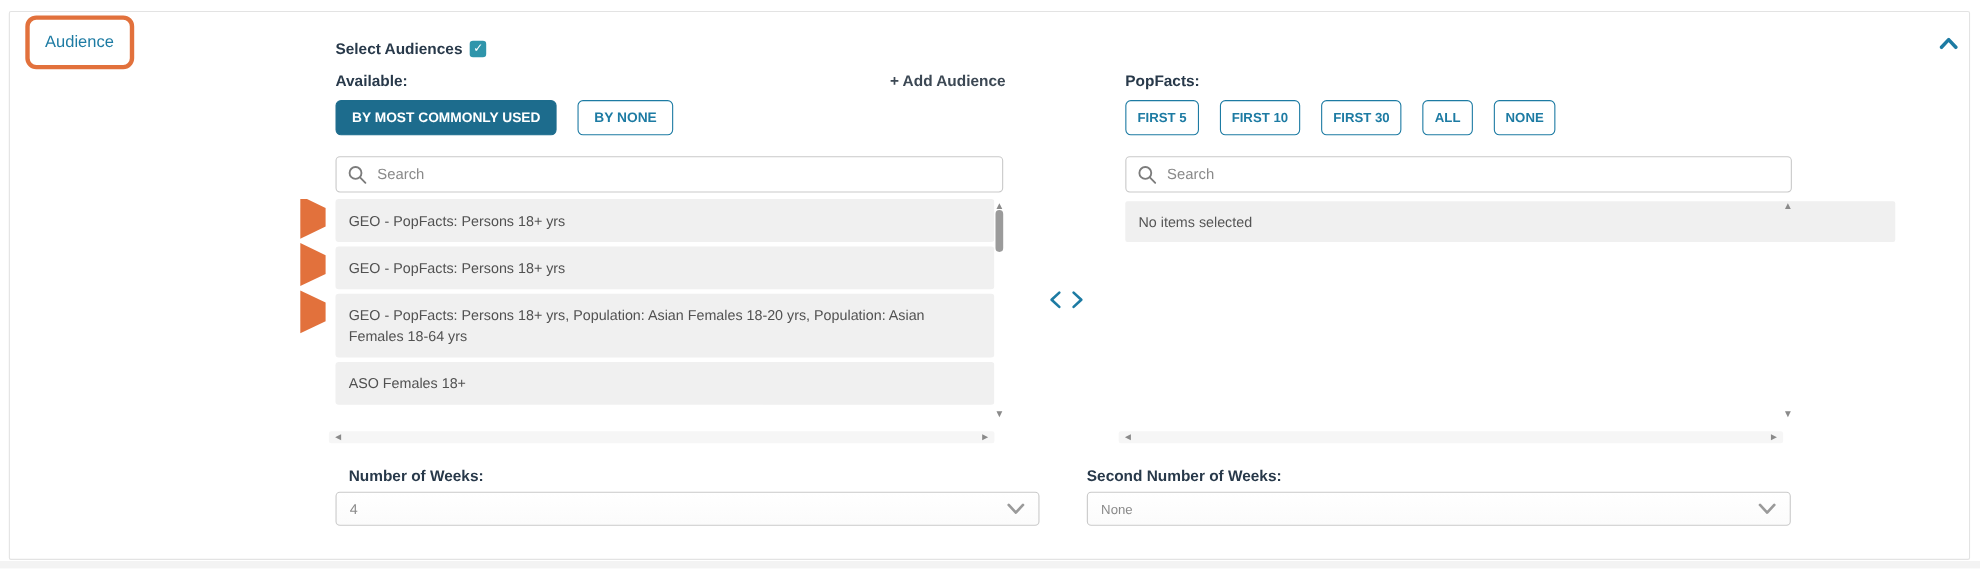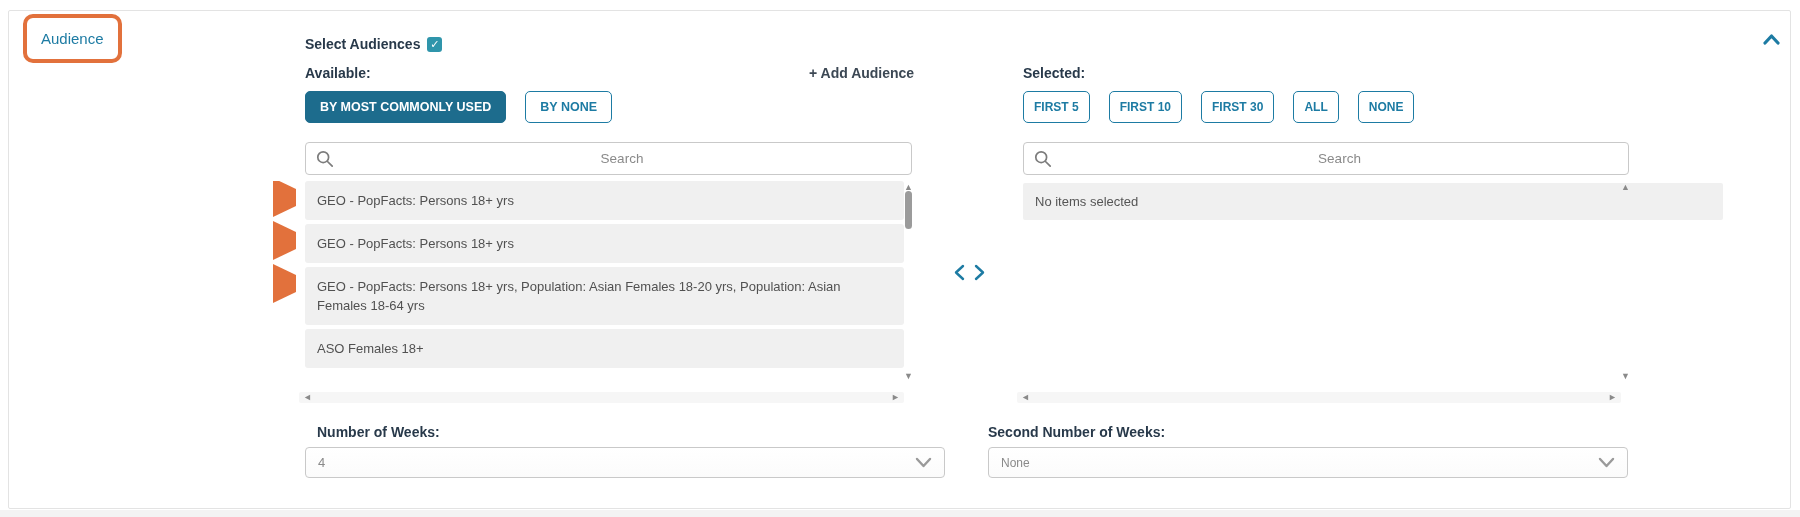--- a/index.html
+++ b/index.html
@@ -33,21 +33,21 @@
          padding:0 14px; cursor:pointer; white-space:nowrap; }
   .btn.filled { background:var(--accent-teal-dark,#1d6c8d); color:#fff; border:1px solid var(--accent-teal-dark,#1d6c8d); }
   .btn.outline { background:#fff; color:var(--accent-teal,#1d7ba3); border:1px solid var(--accent-teal,#1d7ba3); }
   .quick-buttons .btn { font-size:12px; padding:0 10px; }
 
   
   .search { top:131px; height:33px; background:#fff; border:1px solid #c9c9c9; border-radius:4px;
             display:flex; align-items:center; padding:0 10px; gap:9px; }
   .search.left { left:296px; width:607px; }
   .search.right { left:1014px; width:606px; }
-  .search input { border:none; outline:none; flex:1; font-family:inherit; font-size:13.5px; color:#444; background:transparent;text-align:center; }
+  .search input { border:none; outline:none; flex:1; font-family:inherit; font-size:13.5px; color:#444; background:transparent; }
   .search input::placeholder { color:#8a8a8a; }
 
   
   .list-rows { left:256px; top:170px; width:639px; height:208px; overflow:hidden; }
   .list-row { display:flex; align-items:flex-start; margin-bottom:4px; }
   .flag-zone { width:40px; flex:0 0 40px; padding-top:8px; padding-left:8px; }
   .flag { width:0; height:0; border-top:11px solid transparent; border-bottom:11px solid transparent;
           border-left:23px solid var(--flag-orange,#e2713c); }
   .bubble { flex:1; background:#f0f0f0; border-radius:3px; padding:10px 12px; font-size:13px;
             line-height:19px; color:#515151; cursor:pointer; }
@@ -95,21 +95,21 @@
 
     <div class="select-row">
       <span class="lbl">Select Audiences</span>
       <span class="checkbox">
         <span class="check">✓</span>
       </span>
     </div>
 
     <div class="lbl available-label">Available:</div>
     <div class="add-audience">+ Add Audience</div>
-    <div class="lbl selected-label">Selected:</div>
+    <div class="lbl selected-label">PopFacts:</div>
 
     <div class="btn-row filter-buttons">
       <button class="btn filled">BY MOST COMMONLY USED</button>
       <button class="btn outline">BY NONE</button>
     </div>
 
     <div class="btn-row quick-buttons">
       <button class="btn outline">FIRST 5</button>
       <button class="btn outline">FIRST 10</button>
       <button class="btn outline">FIRST 30</button>

